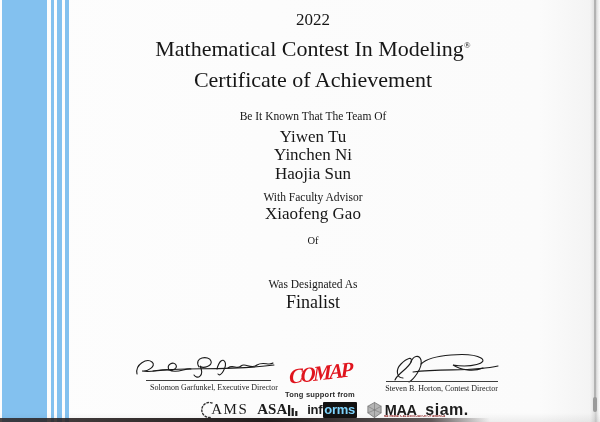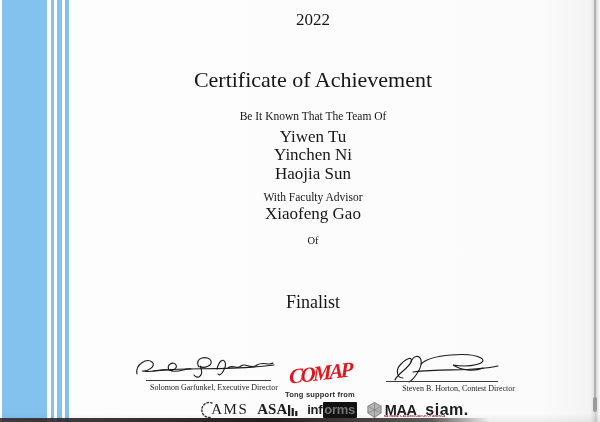--- a/index.html
+++ b/index.html
@@ -46,21 +46,21 @@
   .support-label{top:390px;}
 
   
   .logos{position:absolute;left:186px;top:399px;width:296px;height:21px;display:flex;
     align-items:center;justify-content:center;gap:9px;font-family:"Liberation Sans",sans-serif;color:#1c1c1c;}
   .ams{display:flex;align-items:center;font-family:"Liberation Serif",serif;font-size:15px;letter-spacing:1.5px;}
   .ams svg{margin-right:-5px;}
   .asa{display:flex;align-items:flex-end;font-family:"Liberation Serif",serif;font-weight:bold;font-size:15px;}
   .asa svg{margin-left:1px;margin-bottom:2px;}
   .informs{display:flex;align-items:center;font-weight:bold;font-size:13px;letter-spacing:-0.3px;}
-  .inf-box{background:#121212;color:#737373;padding:0 2px 1px 1px;margin-left:1px;border-radius:1px;}
+  .inf-box{background:#121212;color:#7dd3fc;padding:0 2px 1px 1px;margin-left:1px;border-radius:1px;}
   .maa{position:relative;display:flex;align-items:center;gap:2px;font-weight:bold;font-size:14.5px;letter-spacing:-0.5px;}
   .maa-sub{position:absolute;left:18px;top:14px;width:200%;transform:scale(0.45);transform-origin:left top;
     font-size:6px;font-weight:bold;color:#8a1616;white-space:nowrap;letter-spacing:.2px;}
   .siam{font-weight:bold;font-size:16px;letter-spacing:0.5px;}
 
   
   .sb-track{position:absolute;top:0;right:0;width:10px;height:100%;
     background:linear-gradient(to right,rgba(0,0,0,0) 0%,rgba(0,0,0,0.07) 40%,rgba(0,0,0,0.16) 58%,rgba(0,0,0,0.05) 78%,rgba(0,0,0,0) 100%);}
   .sb-thumb{position:absolute;right:4px;top:0;width:2px;height:406px;background:#b2b2b2;}
   .sb-nub{position:absolute;right:3px;top:397px;width:4px;height:15px;background:#9a9a9a;border-radius:2px;}
@@ -75,31 +75,33 @@
 <body>
 
 <div class="stage">
 
   <div class="band band-main"></div>
   <div class="band band-s1"></div>
   <div class="band band-s2"></div>
   <div class="band band-s3"></div>
 
   <div class="ctext year">2022</div>
+  <div class="ctext title"><span>Mathematical Contest In Modeling</span><sup>®</sup></div>
   <div class="ctext subtitle">Certificate of Achievement</div>
 
   <div class="ctext small-label team-intro">Be It Known That The Team Of</div>
   <div class="ctext team">
     <div>Yiwen Tu</div>
     <div>Yinchen Ni</div>
     <div>Haojia Sun</div>
   </div>
   <div class="ctext small-label advisor-label">With Faculty Advisor</div>
   <div class="ctext advisor-name">Xiaofeng Gao</div>
   <div class="ctext of-label">Of</div>
+  <div class="ctext small-label designation-label">Was Designated As</div>
   <div class="ctext designation">Finalist</div>
 
   <svg class="sig" style="left:133px;top:354px;" width="145" height="27" viewBox="0 0 145 27">
     <path d="M4,20 C2,10 14,4 19,8 C24,12 14,18 9,17 C18,19 28,15 36,16"></path>
     <path d="M36,16 C33,10 41,7 43,11 C45,15 38,17 36,16 C44,20 52,14 58,15"></path>
     <path d="M66,13 C60,3 76,1 78,7 C80,12 70,15 67,12 C72,22 64,26 61,21"></path>
     <path d="M84,15 C86,7 90,4 92,8 C94,12 88,24 85,20"></path>
     <path d="M95,14 C100,10 104,16 108,12 C112,8 118,16 124,11 C130,7 136,12 140,9"></path>
     <path d="M20,17 C50,13 100,17 141,11"></path>
   </svg>
@@ -111,21 +113,21 @@
   </div>
   <div class="admin-col admin-small support-label">Tong support from</div>
 
   <svg class="sig" style="left:383px;top:352px;" width="122" height="31" viewBox="0 0 122 31">
     <path d="M20,26 C14,26 12,18 18,12 C24,6 30,4 28,10 C26,16 14,22 12,28"></path>
     <path d="M28,10 C30,4 36,2 38,8 C40,16 30,28 26,30"></path>
     <path d="M38,12 C48,2 88,0 98,6 C106,11 88,16 70,13 C78,18 90,20 100,16"></path>
     <path d="M30,20 C60,16 90,20 115,14"></path>
   </svg>
   <div class="sigline" style="left:386px;top:381px;width:112px;"></div>
-  <div class="sigcap" style="left:375px;top:384px;width:140px;">Steven B. Horton, Contest Director</div>
+  <div class="sigcap" style="left:358px;top:384px;width:140px;">Steven B. Horton, Contest Director</div>
 
   <div class="logos">
     <span class="ams">
       <svg width="17" height="18" viewBox="0 0 17 18">
         <path d="M13,2 A7.5,7.5 0 1 0 13,16" style="stroke:#333;stroke-width:1.4;stroke-dasharray:1.6 2;"></path>
       </svg>
       <span>AMS</span>
     </span>
     <span class="asa">
       <span>ASA</span>

